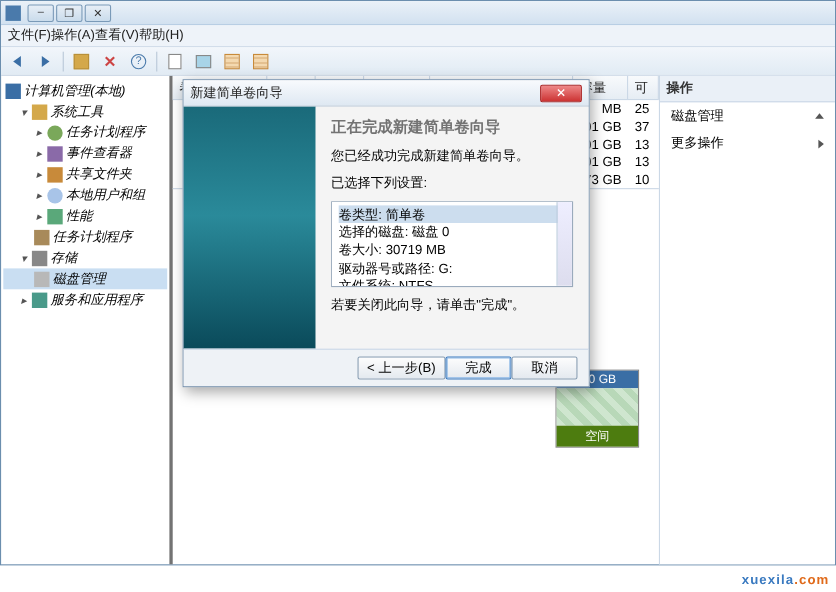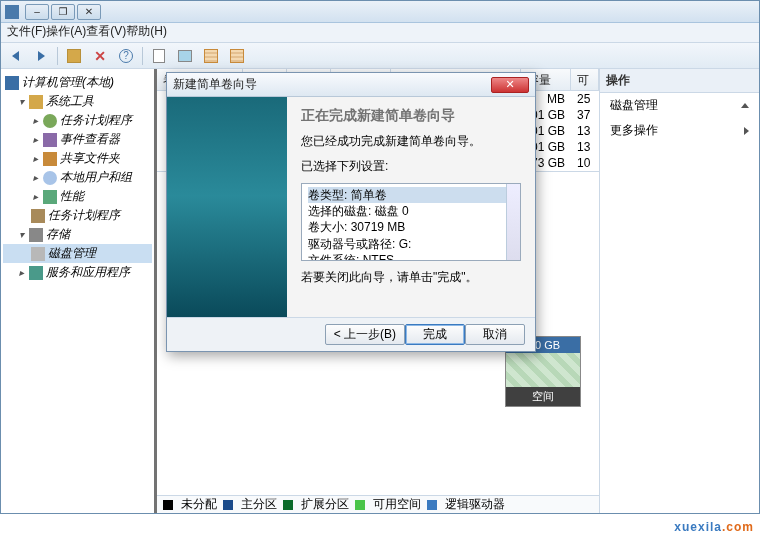--- a/index.html
+++ b/index.html
@@ -233,37 +233,25 @@
             <div style="width:50px;text-align:right">.73 GB</div>
             <div style="width:28px">10</div>
           </div>
       </div>
 
       <div class="diagram-area">
         <div style="position:absolute; right:14px; top:160px;">
           <div class="disk-block">
             <div class="disk-hdr">.00 GB</div>
             <div class="disk-body"></div>
-            <div class="disk-hdr" style="background:#404040">空间</div>
-          </div>
-        </div>
-      </div>
-
-      <div class="legend">
-        <span class="lg-sw" style="background:#000"></span>
-          <span>未分配</span>
-        <span class="lg-sw" style="background:#1a4a8a"></span>
-          <span>主分区</span>
-        <span class="lg-sw" style="background:#0a6a2a"></span>
-          <span>扩展分区</span>
-        <span class="lg-sw" style="background:#4ac44a"></span>
-          <span>可用空间</span>
-        <span class="lg-sw" style="background:#3a7ac0"></span>
-          <span>逻辑驱动器</span>
-      </div>
+            <div class="disk-hdr" style="background:#4d7c0f">空间</div>
+          </div>
+        </div>
+      </div>
+
     </div>
 
     <div class="right-pane">
       <div class="rp-hdr">操作</div>
       <div class="rp-item">
           <span>磁盘管理</span>
           <span class="tri-u"></span>
         </div>
       <div class="rp-item">
           <span>更多操作</span>

